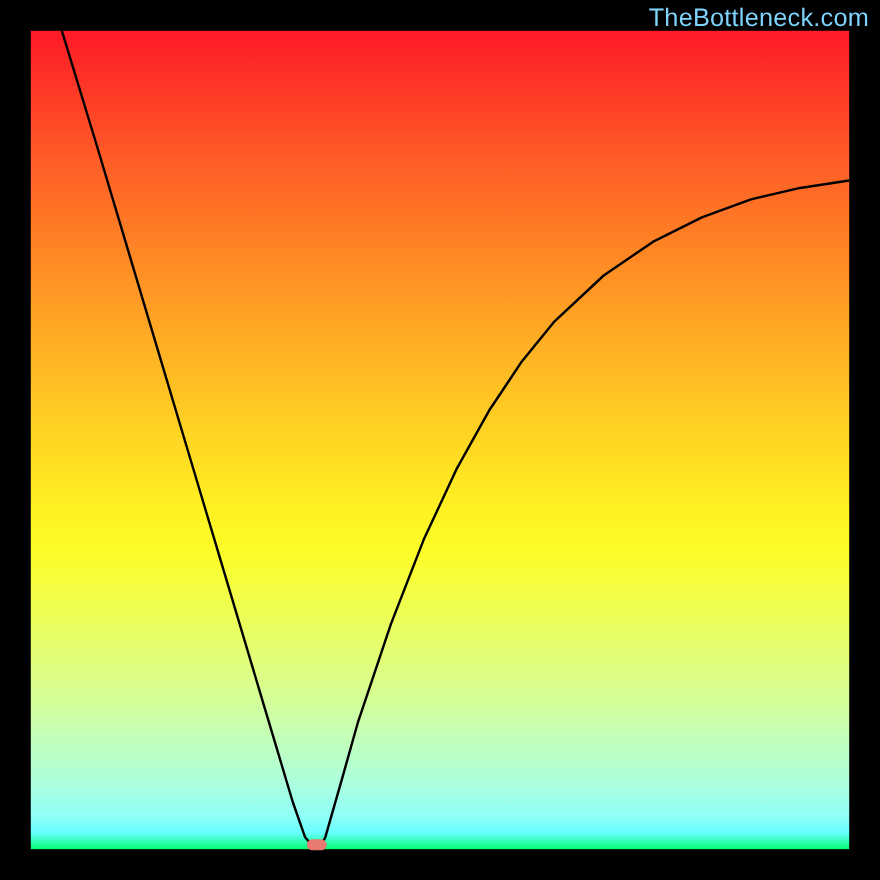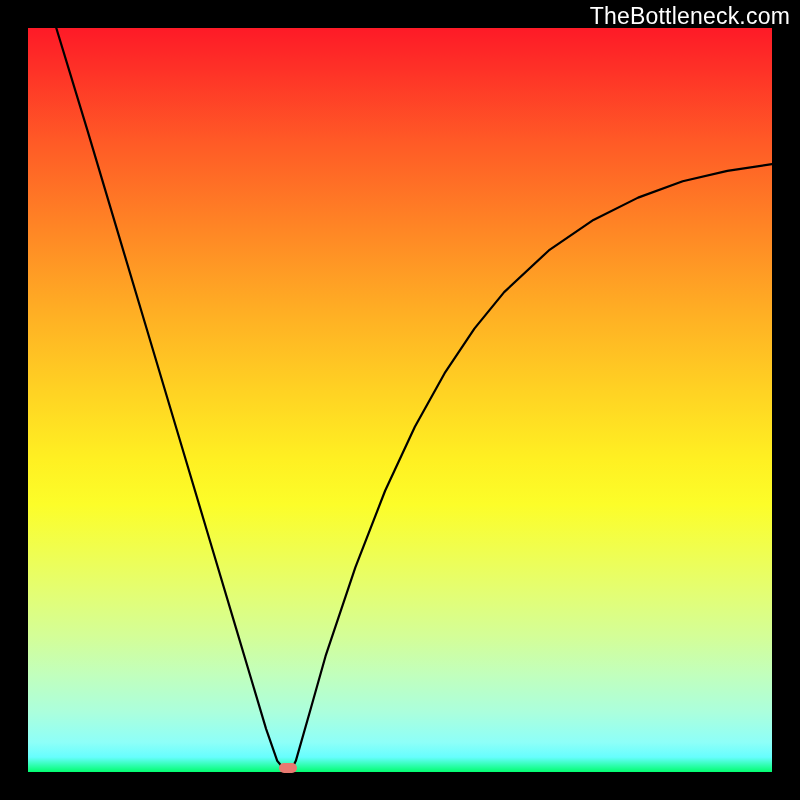--- a/index.html
+++ b/index.html
@@ -32,21 +32,21 @@
       #abffdd 92%,
       #8efff8 96%,
       #67fefe 98%,
       #02fe70 100%
     );
   }
   .watermark {
     position: absolute;
     top: 3px;
     right: 10px;
-    color: #ffffff;
+    color: #7dd3fc;
     font-family: Arial, Helvetica, sans-serif;
     font-size: 23px;
     letter-spacing: 0.2px;
     user-select: none;
   }
   .curve-svg {
     position: absolute;
     left: 0; top: 0;
     width: 100%;
     height: 100%;

